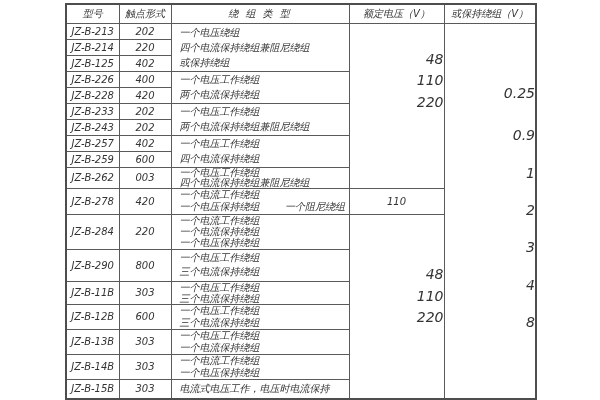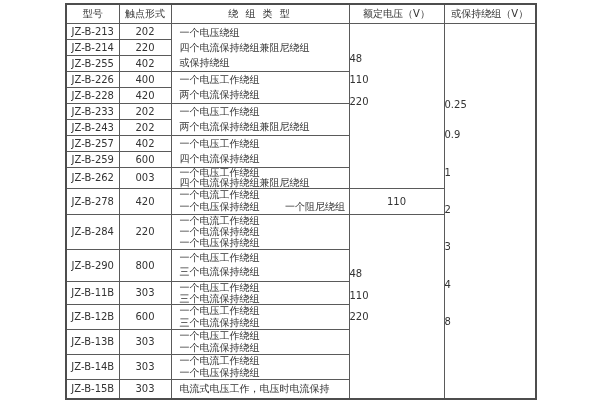--- a/index.html
+++ b/index.html
@@ -6,20 +6,21 @@
   body{
     width:600px;height:400px;background:#ffffff;
     font-family:"DejaVu Sans",sans-serif;color:#333;
     -webkit-font-smoothing:antialiased;
   }
   .sheet{position:relative;width:600px;height:400px;background:#fff;overflow:hidden;}
   table.spec{
     position:absolute;left:65px;top:3px;width:470px;
     border-collapse:collapse;table-layout:fixed;
     border:2px solid #4d4d4d;
+    font-style:italic;
   }
   .spec th,.spec td{
     border:1px solid #5a5a5a;
     font-size:10px;font-weight:normal;color:#333;
     padding:0;vertical-align:middle;
     overflow:hidden;
   }
   .spec thead tr{height:19px;}
   .spec th{text-align:center;}
   th.wh{letter-spacing:2px;}
@@ -31,21 +32,21 @@
   td.wg4{line-height:10px;}
   td.wg5{line-height:12px;}
   td.wg6{line-height:11px;}
   td.wg7{line-height:14px;}
   td.wg8{line-height:11px;}
   td.wg9,td.wg10,td.wg11{line-height:12px;}
   td.vcell{padding:0;vertical-align:top;}
   .stack{position:relative;width:100%;}
   .val{
     position:absolute;left:0;right:0;height:14px;line-height:14px;
-    text-align:left;font-size:10px;color:#333;
+    text-align:right;font-size:14px;color:#333;
   }
   
   tr.h16{height:16px;} tr.h21{height:21px;} tr.h26{height:26px;}
   tr.h35{height:35px;} tr.h32{height:32px;} tr.h22{height:22px;}
   tr.h24{height:24px;} tr.h20{height:20px;margin-top:28px;}
 </style>
 </head>
 <body>
 
 <div class="sheet">
@@ -75,36 +76,36 @@
 或保持绕组</td>
         <td class="vcell" rowspan="10">
           <div class="stack" style="height:163px">
             <div class="val" style="top:28px">48</div>
             <div class="val" style="top:49px">110</div>
             <div class="val" style="top:71px">220</div>
           </div>
         </td>
         <td class="vcell" rowspan="18">
           <div class="stack" style="height:370px">
-            <div class="val" style="top:74px">0.25</div>
+            <div class="val" style="top:62px">0.25</div>
             <div class="val" style="top:104px">0.9</div>
             <div class="val" style="top:142px">1</div>
             <div class="val" style="top:179px">2</div>
             <div class="val" style="top:216px">3</div>
             <div class="val" style="top:254px">4</div>
             <div class="val" style="top:291px">8</div>
           </div>
         </td>
       </tr>
       <tr class="h16">
         <td class="c">JZ-B-214</td>
         <td class="c">220</td>
       </tr>
       <tr class="h16">
-        <td class="c">JZ-B-255</td>
+        <td class="c">JZ-B-125</td>
         <td class="c">402</td>
       </tr>
       <tr class="h16">
         <td class="c">JZ-B-226</td>
         <td class="c">400</td>
         <td class="w wg1" rowspan="2">一个电压工作绕组
 两个电流保持绕组</td>
       </tr>
       <tr class="h16">
         <td class="c">JZ-B-228</td>

